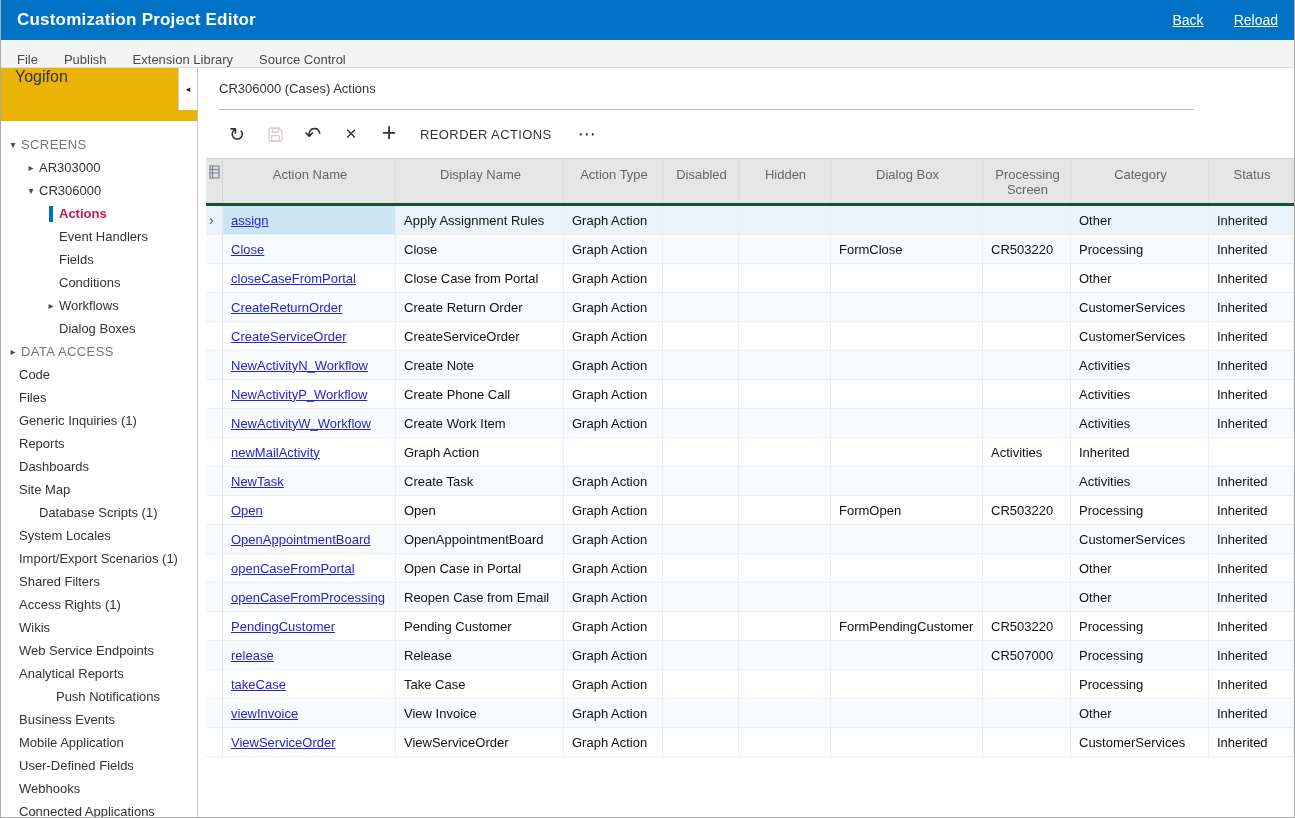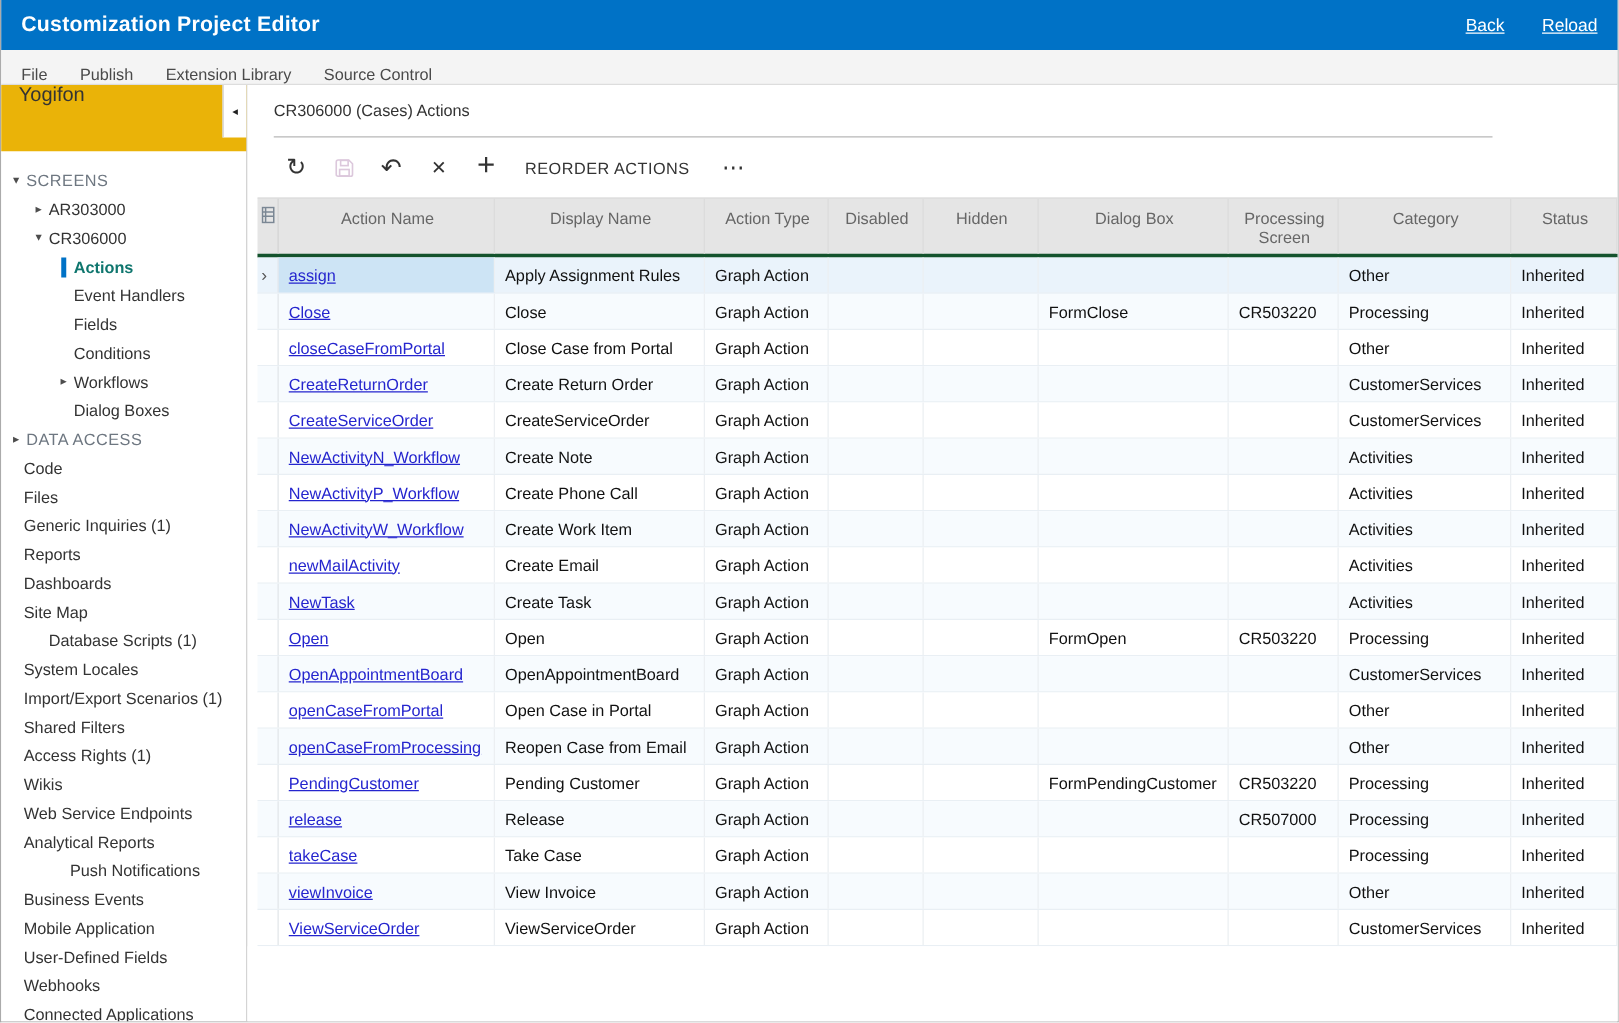--- a/index.html
+++ b/index.html
@@ -21,21 +21,21 @@
 
   
   .sidebar { width:197px; flex:0 0 197px; border-right:1px solid #c6c6c6; display:flex; flex-direction:column; background:#fff; }
   .sidebar-header { height:53px; background:#eab308; position:relative; display:flex; padding-left:14px; flex:0 0 auto; }
   .sidebar-header .project-name { font-size:16px; color:#333; }
   .collapse-btn { position:absolute; right:0; top:0; width:19px; height:42px; background:#fff; border-left:1px solid #cfcfcf; display:flex; align-items:center; justify-content:center; cursor:pointer; font-size:9px; color:#222; }
   .tree { padding-top:12px; overflow:hidden; font-size:13px; color:#333; }
   .tree-item { height:23px; line-height:23px; display:flex; align-items:center; white-space:nowrap; cursor:pointer; }
   .tree-item .arrow { display:inline-block; width:12px; font-size:10px; color:#4d4d4d; flex:0 0 12px; text-align:center; margin-right:2px; }
   .tree-item.section .label { color:#6e7781; letter-spacing:.4px; }
-  .tree-item.sel .label { font-weight:bold; color:#0f766e; }
+  .tree-item.sel .label { font-weight:bold; color:#be185d; }
   .sel-bar { display:inline-block; width:4px; height:16px; background:#0072c6; margin-right:6px; flex:0 0 4px; }
 
   
   .main { flex:1; display:flex; flex-direction:column; background:#fff; min-width:0; }
   .breadcrumb-row { height:42px; flex:0 0 auto; display:flex; align-items:center; }
   .breadcrumb-inner { margin-left:21px; width:975px; height:100%; display:flex; align-items:center; border-bottom:1px solid #b8b8b8; font-size:13px; color:#333; }
 
   
   .toolbar { height:48px; flex:0 0 auto; display:flex; align-items:center; padding-left:20px; }
   .tb-btn { width:38px; height:32px; display:flex; align-items:center; justify-content:center; cursor:pointer; color:#333; }
@@ -353,21 +353,20 @@
               <div class="gc"></div>
               <div class="gc"></div>
               <div class="gc">Activities</div>
               <div class="gc">Inherited</div>
             </div>
             <div class="grid-row">
               <div class="gc selector"></div>
               <div class="gc name-cell">
                 <a>newMailActivity</a>
               </div>
-              <div class="gc">Create Email</div>
               <div class="gc">Graph Action</div>
               <div class="gc"></div>
               <div class="gc"></div>
               <div class="gc"></div>
               <div class="gc"></div>
               <div class="gc">Activities</div>
               <div class="gc">Inherited</div>
             </div>
             <div class="grid-row alt">
               <div class="gc selector"></div>

